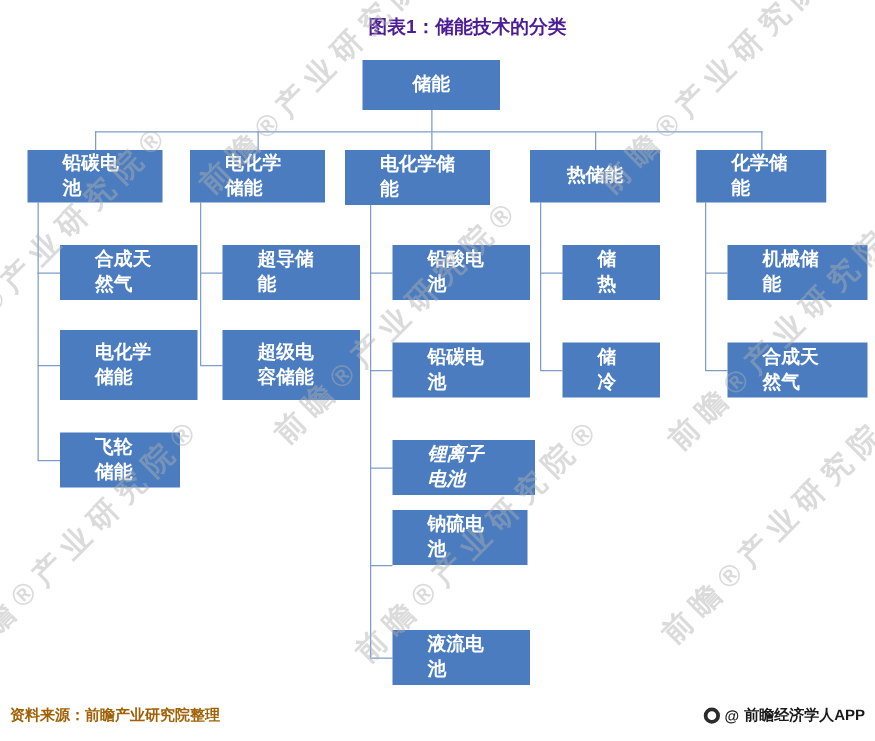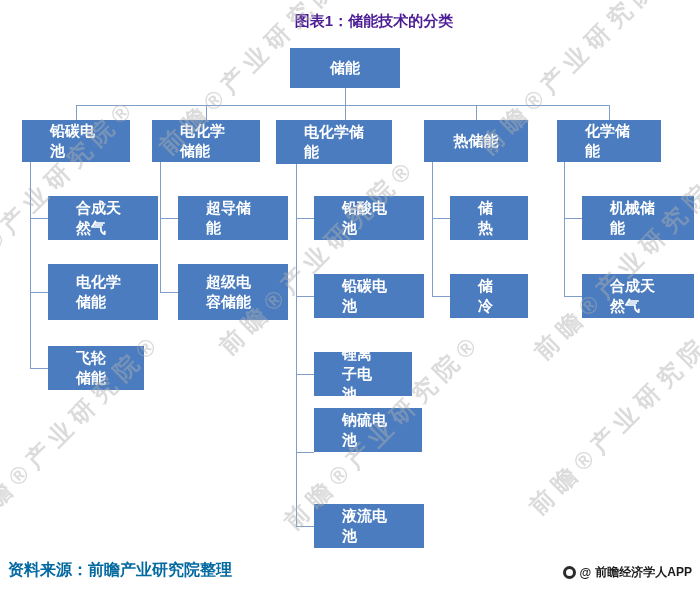--- a/index.html
+++ b/index.html
@@ -12,22 +12,22 @@
   .box { position:absolute; background:#4A7CBF; color:#ffffff; z-index:2;
          display:flex; align-items:center; justify-content:center; 
          font-weight:bold; font-size:15px; line-height:1.35; padding:2px 28px; }
 
   .line { position:absolute; background:#7E9DC8; z-index:1; }
 
   .wm { position:absolute; color:rgba(175,175,175,0.45); font-size:24px; font-weight:bold;
         letter-spacing:7px; white-space:nowrap; transform:rotate(-45deg);
         transform-origin:left bottom; z-index:5; pointer-events:none; }
 
-  .footer-left  { position:absolute; left:8px;  bottom:12px; font-size:16px;
-                  font-weight:bold; color:#0369a1; z-index:3; }
+  .footer-left  { position:absolute; left:8px;  bottom:12px; font-size:12px;
+                  font-weight:bold; color:#a16207; z-index:3; }
   .footer-right { position:absolute; right:8px; bottom:12px; font-size:12px;
                   font-weight:bold; color:#1a1a1a; z-index:3;
                   display:flex; align-items:center; gap:4px; }
   .brand-logo { display:inline-block; width:13px; height:13px; border-radius:50%;
                 border:3px solid #2b2b2b; }
 </style>
 </head>
 <body>
 
 <div id="canvas">
@@ -85,21 +85,21 @@
 
   <div class="box" style="left:48px; top:196px; width:110px; height:44px;">合成天然气</div>
   <div class="box" style="left:48px; top:264px; width:110px; height:56px;">电化学储能</div>
   <div class="box" style="left:48px; top:346px; width:96px; height:44px;">飞轮储能</div>
 
   <div class="box" style="left:178px; top:196px; width:110px; height:44px;">超导储能</div>
   <div class="box" style="left:178px; top:264px; width:110px; height:56px;">超级电容储能</div>
 
   <div class="box" style="left:314px; top:196px; width:110px; height:44px;">铅酸电池</div>
   <div class="box" style="left:314px; top:274px; width:110px; height:44px;">铅碳电池</div>
-  <div class="box" style="left:314px; top:352px; width:98px; height:44px;">锂离子电池</div>
+  <div class="box" style="left:314px; top:352px; width:114px; height:44px;font-style:italic;">锂离子电池</div>
   <div class="box" style="left:314px; top:408px; width:108px; height:44px;">钠硫电池</div>
   <div class="box" style="left:314px; top:504px; width:110px; height:44px;">液流电池</div>
 
   <div class="box" style="left:450px; top:196px; width:78px; height:44px;">储热</div>
   <div class="box" style="left:450px; top:274px; width:78px; height:44px;">储冷</div>
 
   <div class="box" style="left:582px; top:196px; width:112px; height:44px;">机械储能</div>
   <div class="box" style="left:582px; top:274px; width:112px; height:44px;">合成天然气</div>
 
   <div class="footer-left">资料来源：前瞻产业研究院整理</div>

